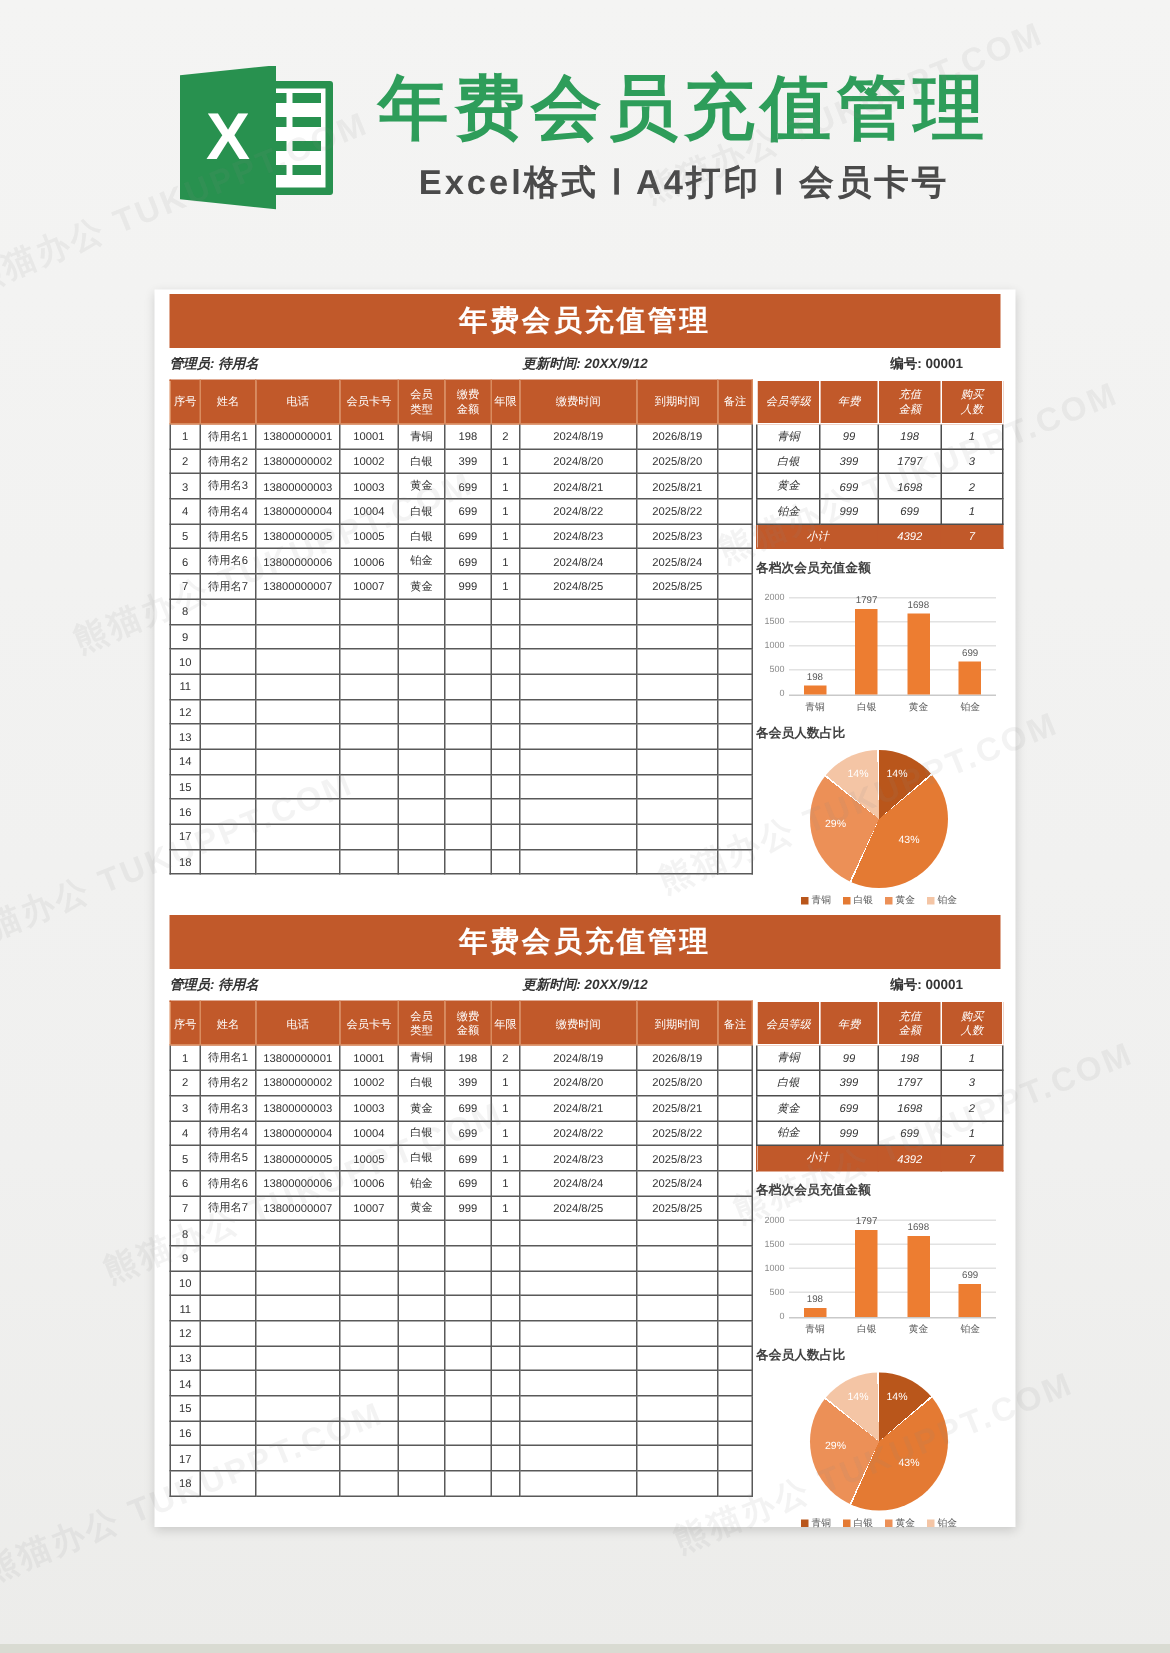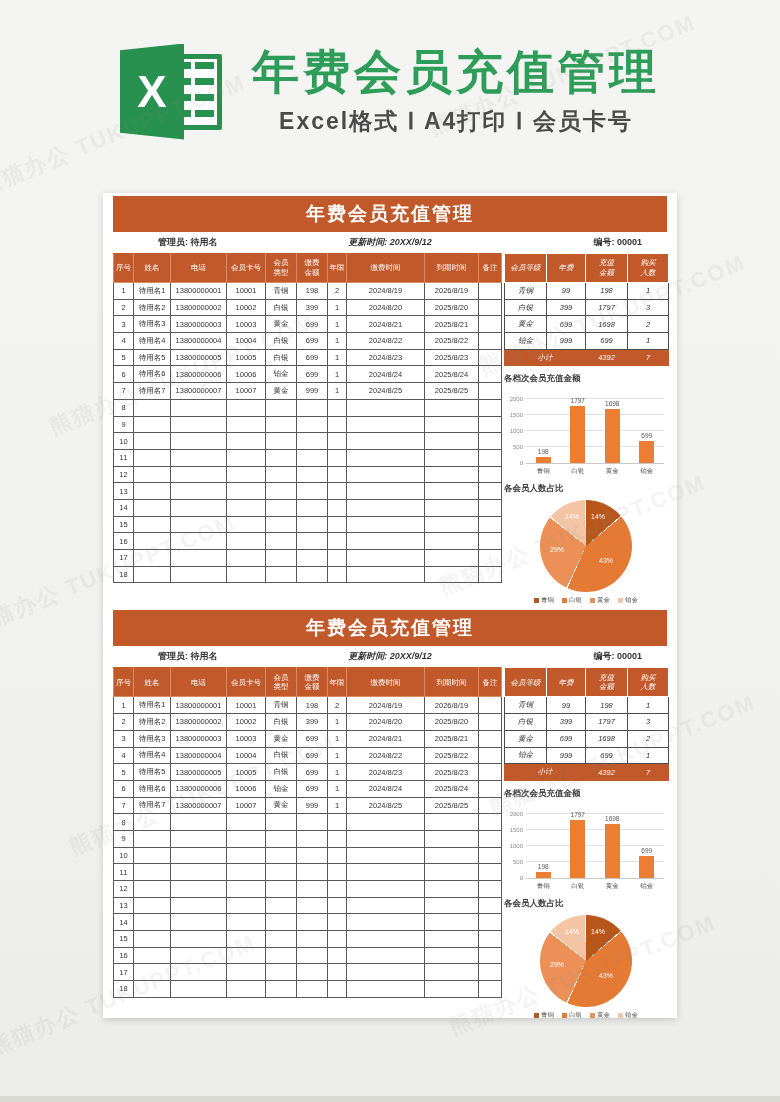--- a/index.html
+++ b/index.html
@@ -27,21 +27,21 @@
   .title-block{text-align:center;}
   .page-title{font-size:47px;font-weight:800;color:#2E9D5A;letter-spacing:4px;line-height:1.1;margin:0;}
   .page-subtitle{font-size:23px;font-weight:700;color:#4a4a4a;letter-spacing:2px;margin-top:9px;}
   
   .sheet-page{position:absolute;left:103px;top:193px;width:574px;height:825px;background:#fff;
       box-shadow:0 2px 7px rgba(0,0,0,0.16);box-sizing:border-box;padding:3px 10px;z-index:10;}
   .section{margin-bottom:5px;}
   .banner{height:36px;background:#C1592A;color:#fff;display:flex;align-items:center;justify-content:center;
       font-size:19px;font-weight:700;letter-spacing:2px;}
   .info-row{height:21px;position:relative;font-size:9px;color:#333;font-weight:700;display:flex;align-items:center;}
-  .info-left{margin-left:45px;}
+  .info-left{font-style:italic;}
   .info-center{position:absolute;left:50%;transform:translateX(-50%);font-style:italic;}
   .info-right{margin-left:auto;margin-right:25px;}
   
   .table-area{display:flex;gap:2px;align-items:flex-start;}
   table{border-collapse:collapse;table-layout:fixed;}
   .main-table{width:388px;}
   .summary-table{width:164px;font-style:italic;}
   th{background:#C1592A;color:#fff;font-size:7.5px;font-weight:400;height:28px;padding:0;
      border:1px solid #fff;white-space:pre-line;line-height:1.3;}
   .main-table th{border:1px solid #d98c5f;border-top:1px solid #C1592A;}

